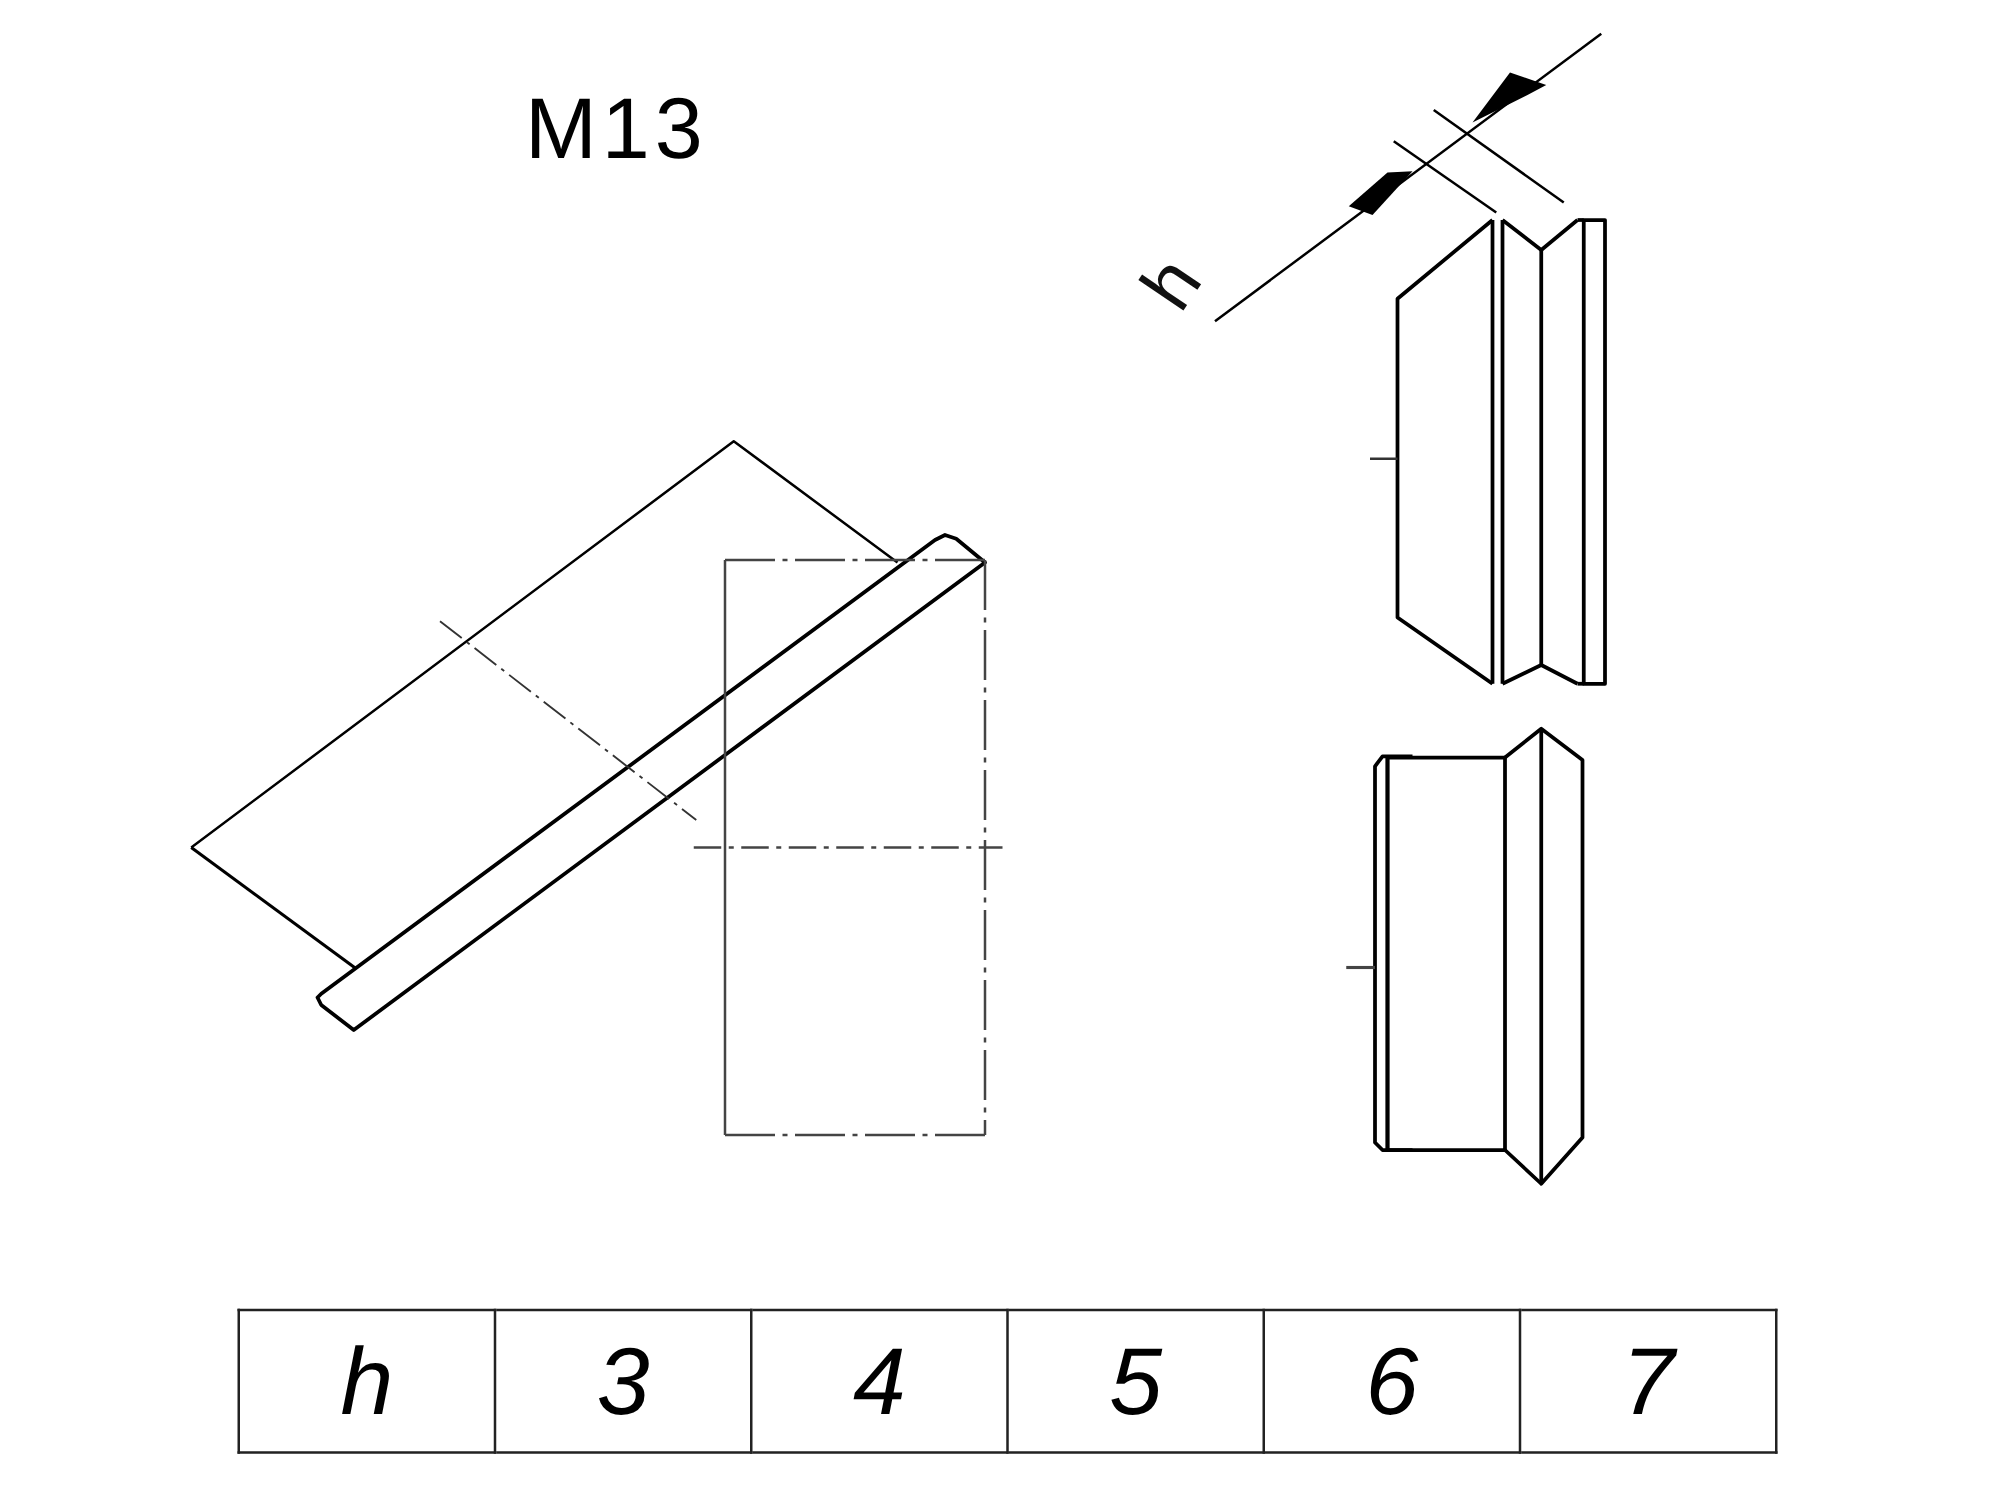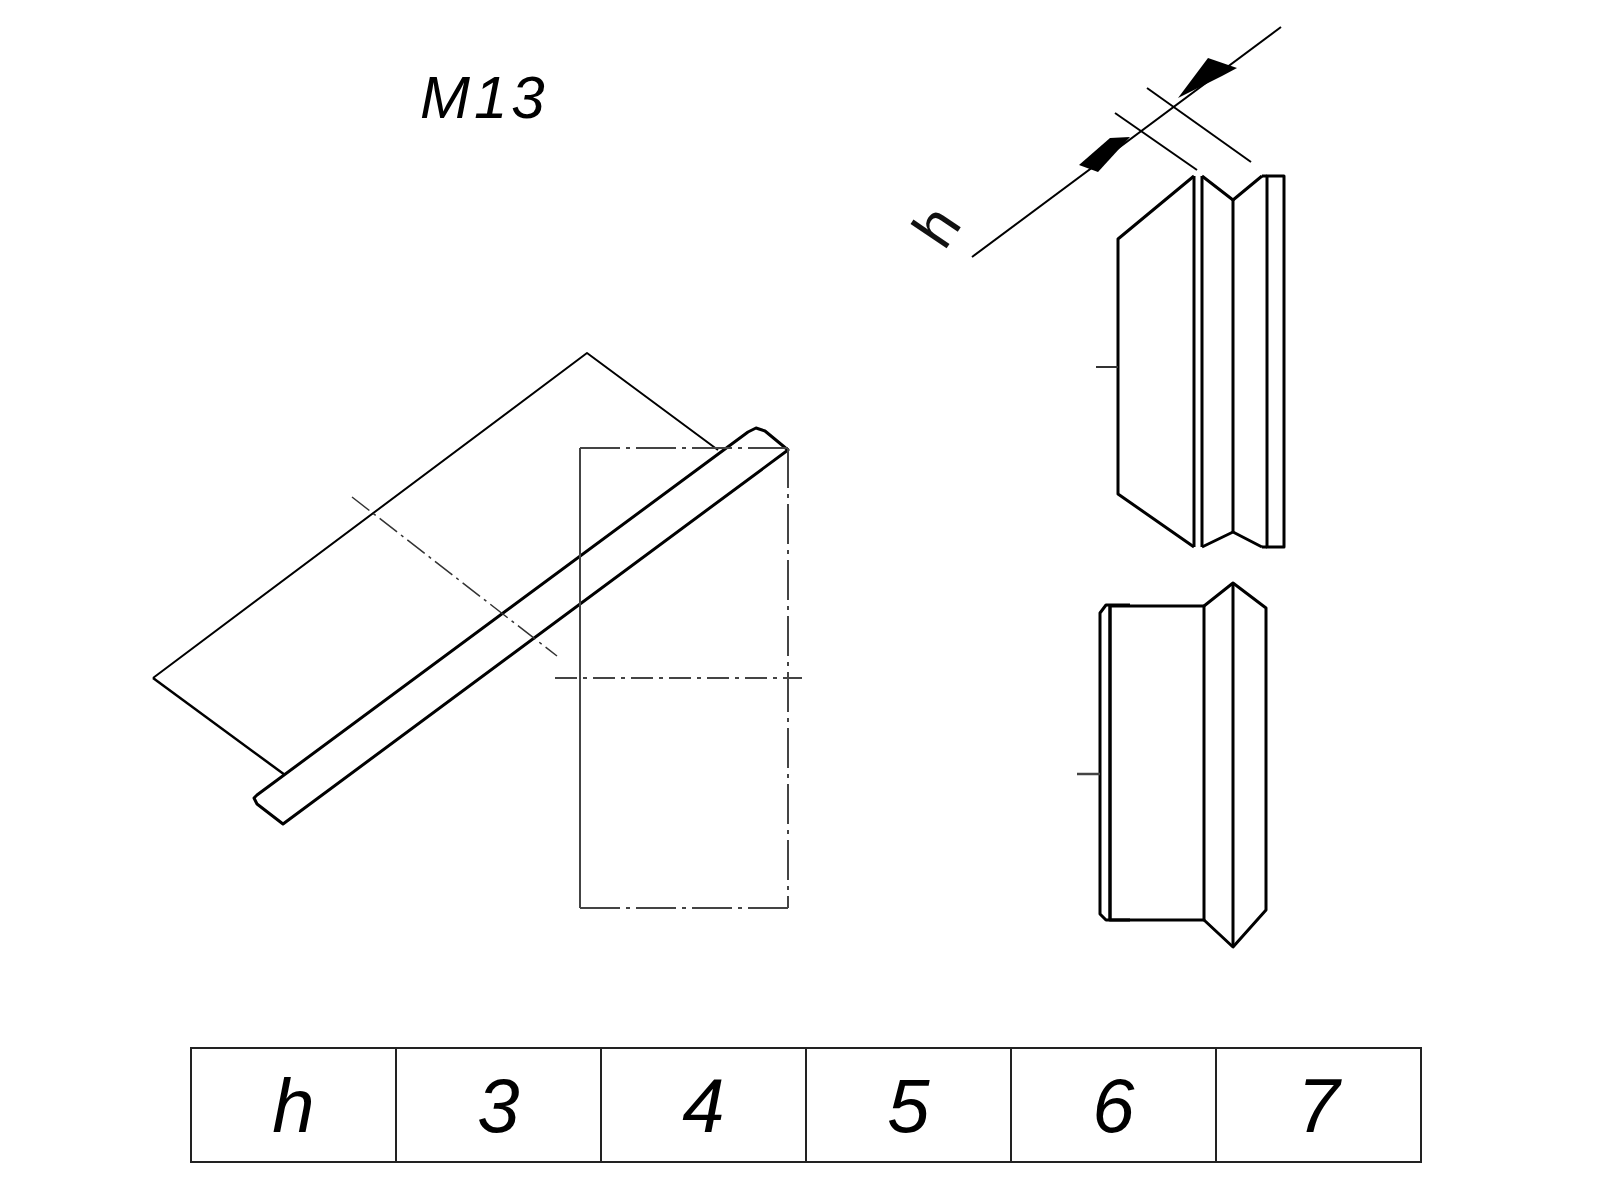--- a/index.html
+++ b/index.html
@@ -1,20 +1,20 @@
 <!DOCTYPE html>
 <html><head>
   <meta charset="utf-8">
   <style>
     html, body { margin: 0; padding: 0; background: #ffffff; }
     body { width: 1597px; height: 1200px; position: relative; overflow: hidden; font-family: "Liberation Sans", sans-serif; }
     .title {
       position: absolute; left: 420px; top: 68px;
-      font-family: "Liberation Sans", sans-serif; font-style: italic;
-      font-size: 60px; color: #000; letter-spacing: 4px; line-height: 1;
+      font-family: "Liberation Sans", sans-serif; 
+      font-size: 69px; color: #000; letter-spacing: 4px; line-height: 1;
     }
     svg.drawing { position: absolute; left: 0; top: 0; }
     .h-table {
       position: absolute; left: 190px; top: 1047px;
       border-collapse: collapse;
     }
     .h-table td {
       width: 203px; height: 112px; border: 2px solid #222;
       text-align: center; vertical-align: middle;
       font-family: "Liberation Sans", sans-serif; font-style: italic;

